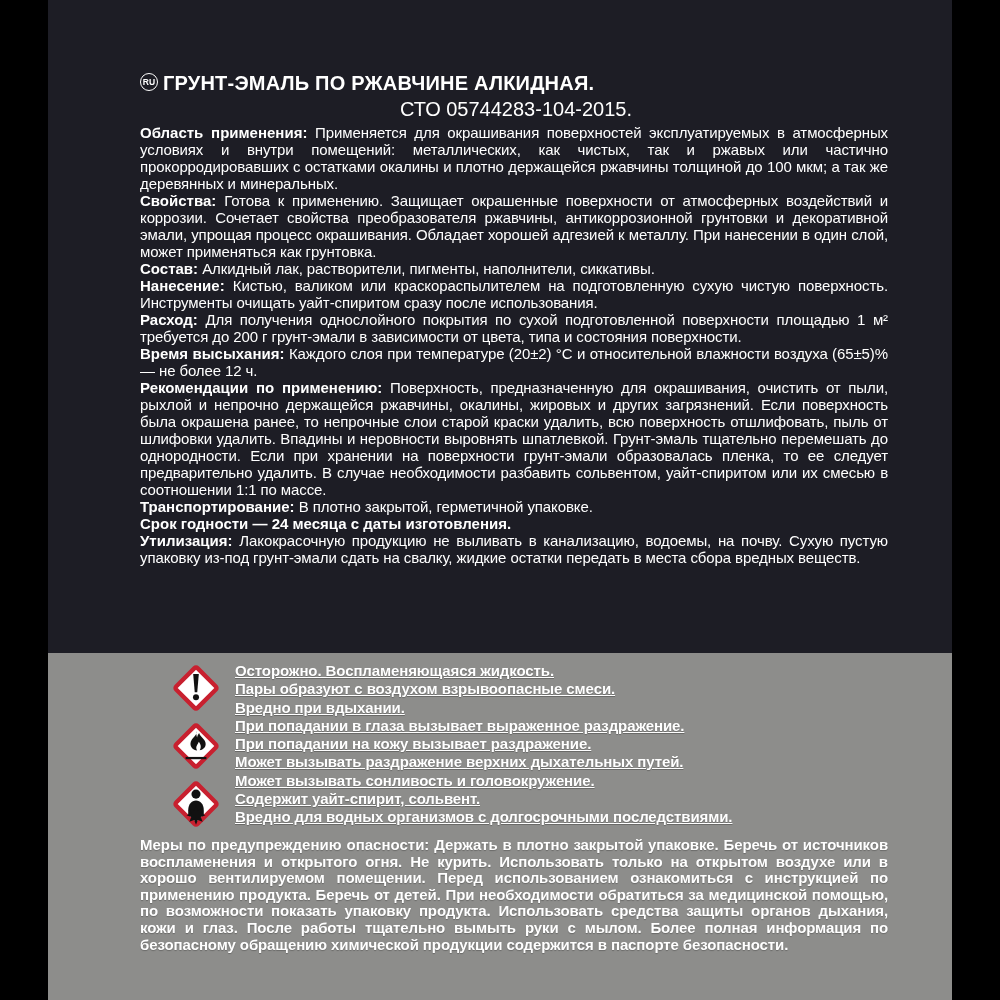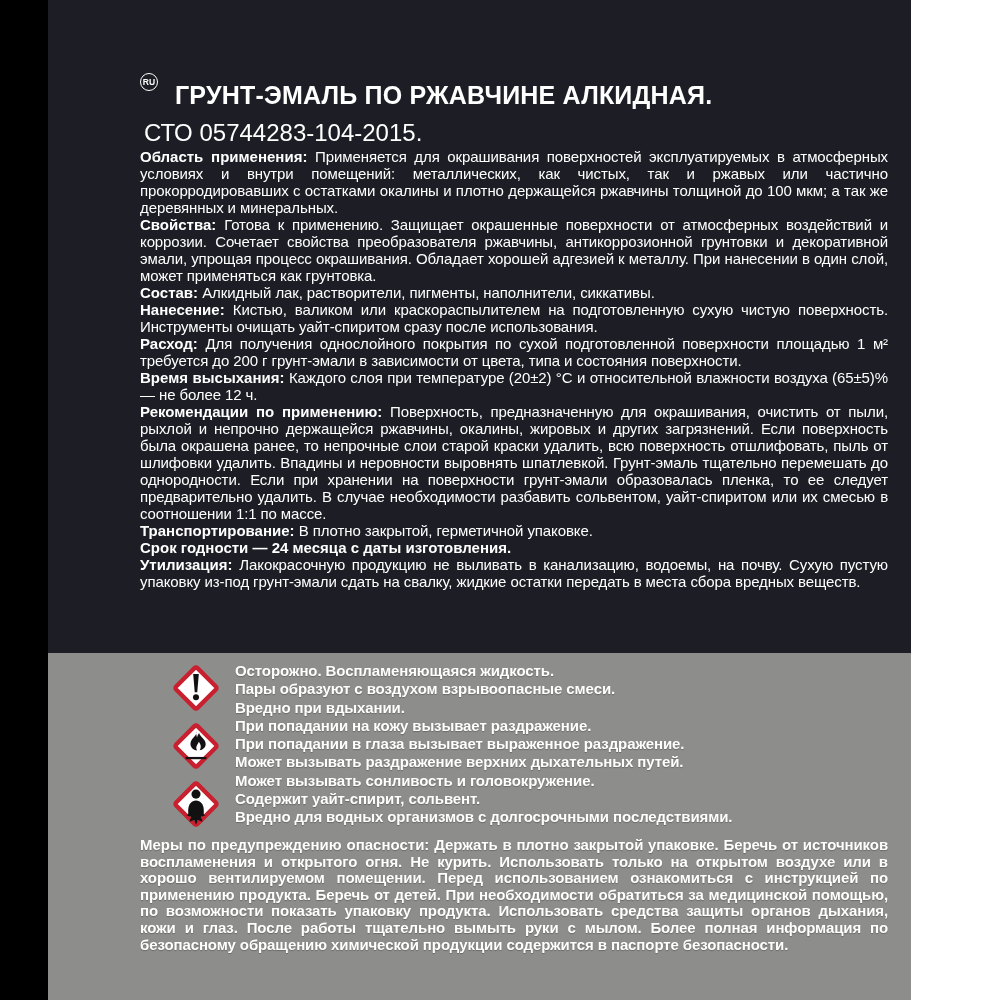--- a/index.html
+++ b/index.html
@@ -1,42 +1,42 @@
 <!DOCTYPE html>
 <html><head>
 <meta charset="utf-8">
 <style>
   html,body{margin:0;padding:0;}
-  .page{position:relative;width:911px;height:1000px;background:#000;overflow:hidden;
+  .page{position:relative;width:1000px;height:1000px;background:#000;overflow:hidden;
         font-family:"Liberation Sans",sans-serif;}
   .label{position:absolute;left:48px;top:0;width:904px;height:1000px;}
 
   
   .dark-section{position:absolute;left:0;top:0;width:100%;height:653px;background:#1d1d25;color:#fff;
                 box-sizing:border-box;padding:70px 64px 0 92px;}
   .title-row{display:flex;align-items:flex-start;gap:5px;}
   .ru-mark{flex:0 0 auto;width:16px;height:16px;margin-top:3px;border:1.8px solid #fff;border-radius:50%;
            display:flex;align-items:center;justify-content:center;font-size:8.5px;font-weight:bold;letter-spacing:0;}
-  .product-title{margin:12px;font-size:25px;font-weight:bold;line-height:26px;letter-spacing:.2px;}
-  .sto-line{font-size:24px;line-height:26px;margin:0 0 2px 4px;}
+  .product-title{margin:0;font-size:20px;font-weight:bold;line-height:26px;letter-spacing:.2px;}
+  .sto-line{font-size:20px;line-height:26px;margin:0 0 2px 4px;text-align:center;}
   .paras p{margin:0;font-size:15px;line-height:17px;text-align:justify;letter-spacing:-.1px;}
   .paras b{letter-spacing:0;}
 
   
   .gray-section{position:absolute;left:0;top:653px;width:100%;height:347px;color:#fff;box-sizing:border-box;
     background:
       repeating-linear-gradient(180deg, rgba(255,255,255,.08) 0 1px, rgba(255,255,255,0) 1px 4px, rgba(0,0,0,.10) 4px 5px, rgba(0,0,0,0) 5px 9px),
       repeating-linear-gradient(180deg, rgba(0,0,0,.07) 0 2px, rgba(0,0,0,0) 2px 13px),
       linear-gradient(90deg, rgba(255,255,255,.07) 0, rgba(255,255,255,0) 30%, rgba(0,0,0,.10) 100%),
       linear-gradient(180deg, #4a4a48 0, #6f6f6d 22px, #87878- 60px, #8b8b89 90px, #929290 180px, #9a9a98 300px, #8f8f8d 330px, #55555 340px, #3c3c3a 347px);
     background-color:#8d8d8b;}
   .hazard-block{display:flex;padding:6px 40px 0 122px;}
   .pictograms{flex:0 0 52px;display:flex;flex-direction:column;gap:6px;padding-top:3px;}
   .pictogram{width:52px;height:52px;}
-  .statements{padding:3px 0 0 13px;}
+  .statements{padding:3px 0 0 13px;text-decoration:underline;}
   .statements div{font-size:15px;font-weight:bold;line-height:18.3px;letter-spacing:-.1px;
                   text-shadow:0 1px 1px rgba(0,0,0,.25);}
   .precautions{margin:7px 64px 0 92px;font-size:15px;line-height:16.6px;text-align:justify;letter-spacing:-.1px;
                text-shadow:0 1px 1px rgba(0,0,0,.25);font-weight:bold;}
   .precautions b{letter-spacing:0;}
 </style>
 </head>
 <body>
 
 <div class="page">
@@ -80,22 +80,22 @@
             <rect x="10.5" y="10.5" width="29" height="29" rx="2" transform="rotate(45 25 25)" fill="#ffffff" stroke="#c8202f" stroke-width="4.2"></rect>
             <circle cx="25" cy="15.5" r="4.4" fill="#111"></circle>
             <path fill="#111" d="M17.5 35.5v-4.5c0-5.6 3.3-9.3 7.5-9.3s7.5 3.7 7.5 9.3v4.5z"></path>
             <path fill="#111" d="M25 26.5l1.8 4.6 4.6-1.8-1.8 4.6 4.6 1.8-4.6 1.8 1.8 4.6-4.6-1.8-1.8 4.6-1.8-4.6-4.6 1.8 1.8-4.6-4.6-1.8 4.6-1.8-1.8-4.6 4.6 1.8z"></path>
           </svg>
         </div>
         <div class="statements">
           <div>Осторожно. Воспламеняющаяся жидкость.</div>
           <div>Пары образуют с воздухом взрывоопасные смеси.</div>
           <div>Вредно при вдыхании.</div>
+          <div>При попадании в глаза вызывает выраженное  раздражение.</div>
           <div>При попадании на кожу вызывает  раздражение.</div>
-          <div>При попадании в глаза вызывает выраженное  раздражение.</div>
           <div>Может вызывать раздражение верхних дыхательных путей.</div>
           <div>Может вызывать сонливость и головокружение.</div>
           <div>Содержит уайт-спирит, сольвент.</div>
           <div>Вредно для водных организмов с долгосрочными последствиями.</div>
         </div>
       </div>
       <p class="precautions"><b>Меры по предупреждению опасности: </b><span>Держать в плотно закрытой упаковке. Беречь от источников воспламенения и открытого огня.  Не курить. Использовать только на открытом воздухе или в хорошо вентилируемом помещении. Перед использованием ознакомиться с инструкцией по применению продукта. Беречь от детей. При необходимости обратиться за медицинской помощью, по возможности показать упаковку продукта. Использовать средства защиты органов дыхания, кожи и глаз. После работы тщательно вымыть руки с мылом. Более полная информация по безопасному  обращению химической продукции содержится в паспорте безопасности.</span></p>
     </div>
 
   </div>

